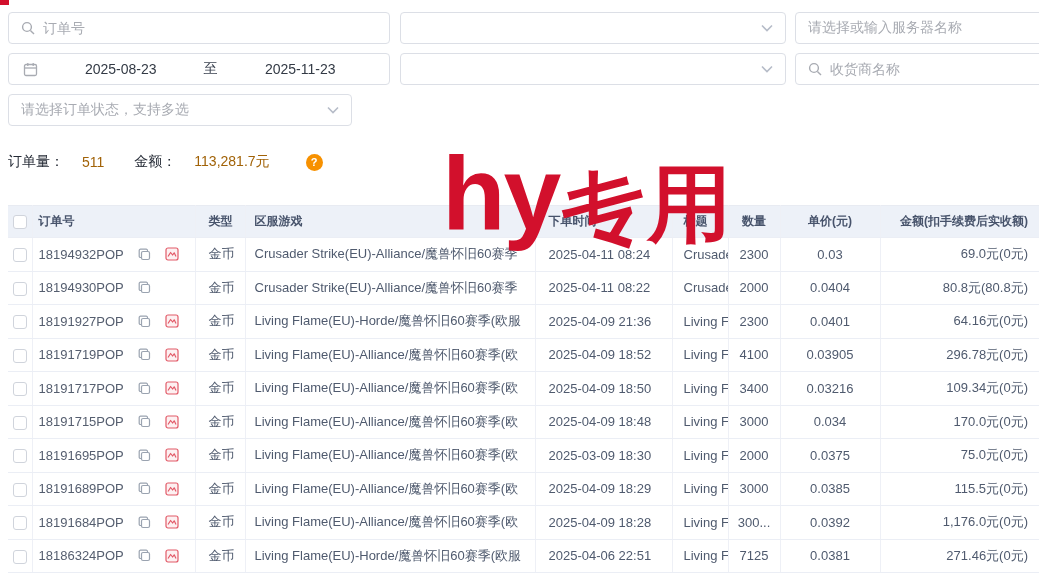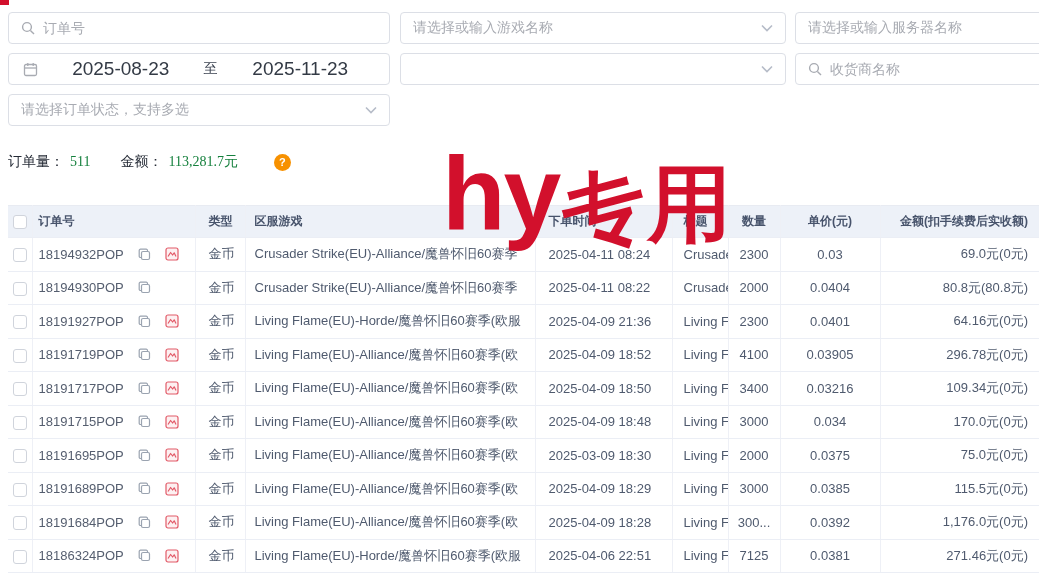--- a/index.html
+++ b/index.html
@@ -26,30 +26,30 @@
     gap:8px;
   }
   .ctl input {
     border:none; outline:none; flex:1; font-size:14px;
     font-family:inherit; color:#333a45; background:transparent; min-width:0;
   }
   .ctl input::placeholder { color:#a8abb2; }
   .ph { color:#a8abb2; flex:1; white-space:nowrap; overflow:hidden; }
   .chev { margin-left:auto; flex:none; display:flex; align-items:center; }
   .icn { flex:none; display:flex; align-items:center; }
-  .date-text { color:#333a45; font-size:19px; flex:1; text-align:center; white-space:nowrap; }
+  .date-text { color:#333a45; font-size:14px; flex:1; text-align:center; white-space:nowrap; }
   .date-sep { color:#3c4351; font-size:14px; flex:none; }
 
   
   .stats {
     position:absolute; left:8px; top:152px; height:20px;
     display:flex; align-items:center; font-size:14px; color:#242a35;
   }
   .stats .grp { display:flex; align-items:center; margin-right:30px; }
-  .stats .val { color:#15803d; margin-left:6px; font-weight:400;font-family:Liberation Serif, serif; }
+  .stats .val { color:#a16207; margin-left:18px; font-weight:400; }
   .help {
     width:17px; height:17px; border-radius:50%;
     background:#f79100; color:#fff; font-size:11px; font-weight:bold;
     display:flex; align-items:center; justify-content:center;
     margin-left:6px; cursor:pointer;
   }
 
   
   table.grid {
     position:absolute; left:8px; top:205px; width:1031px;
@@ -108,21 +108,20 @@
   <span class="icn">
     <svg width="14" height="14" viewBox="0 0 14 14" fill="none" stroke="#a8abb2" stroke-width="1.4">
         <circle cx="6" cy="6" r="4.4"></circle>
         <line x1="9.4" y1="9.4" x2="13" y2="13"></line>
       </svg>
   </span>
   <input placeholder="订单号" style="">
 </div>
 
 <div class="ctl" style="left:400px; top:12px; width:386px;">
-  <span class="ph">请选择或输入游戏名称</span>
   <span class="chev">
     <svg width="12" height="8" viewBox="0 0 12 8" fill="none" stroke="#b6bcc8" stroke-width="1.6">
         <polyline points="1,1.5 6,6.5 11,1.5"></polyline>
       </svg>
   </span>
 </div>
 
 <div class="ctl" style="left:795px; top:12px; width:268px;">
   <span class="ph">请选择或输入服务器名称</span>
 </div>
@@ -152,21 +151,21 @@
 <div class="ctl" style="left:795px; top:53px; width:268px;">
   <span class="icn">
     <svg width="14" height="14" viewBox="0 0 14 14" fill="none" stroke="#a8abb2" stroke-width="1.4">
         <circle cx="6" cy="6" r="4.4"></circle>
         <line x1="9.4" y1="9.4" x2="13" y2="13"></line>
       </svg>
   </span>
   <input placeholder="收货商名称" style="">
 </div>
 
-<div class="ctl" style="left:8px; top:94px; width:382px;">
+<div class="ctl" style="left:8px; top:94px; width:344px;">
   <span class="ph">请选择订单状态，支持多选</span>
   <span class="chev">
     <svg width="12" height="8" viewBox="0 0 12 8" fill="none" stroke="#b6bcc8" stroke-width="1.6">
         <polyline points="1,1.5 6,6.5 11,1.5"></polyline>
       </svg>
   </span>
 </div>
 
 <div class="stats">
   <span class="grp">

